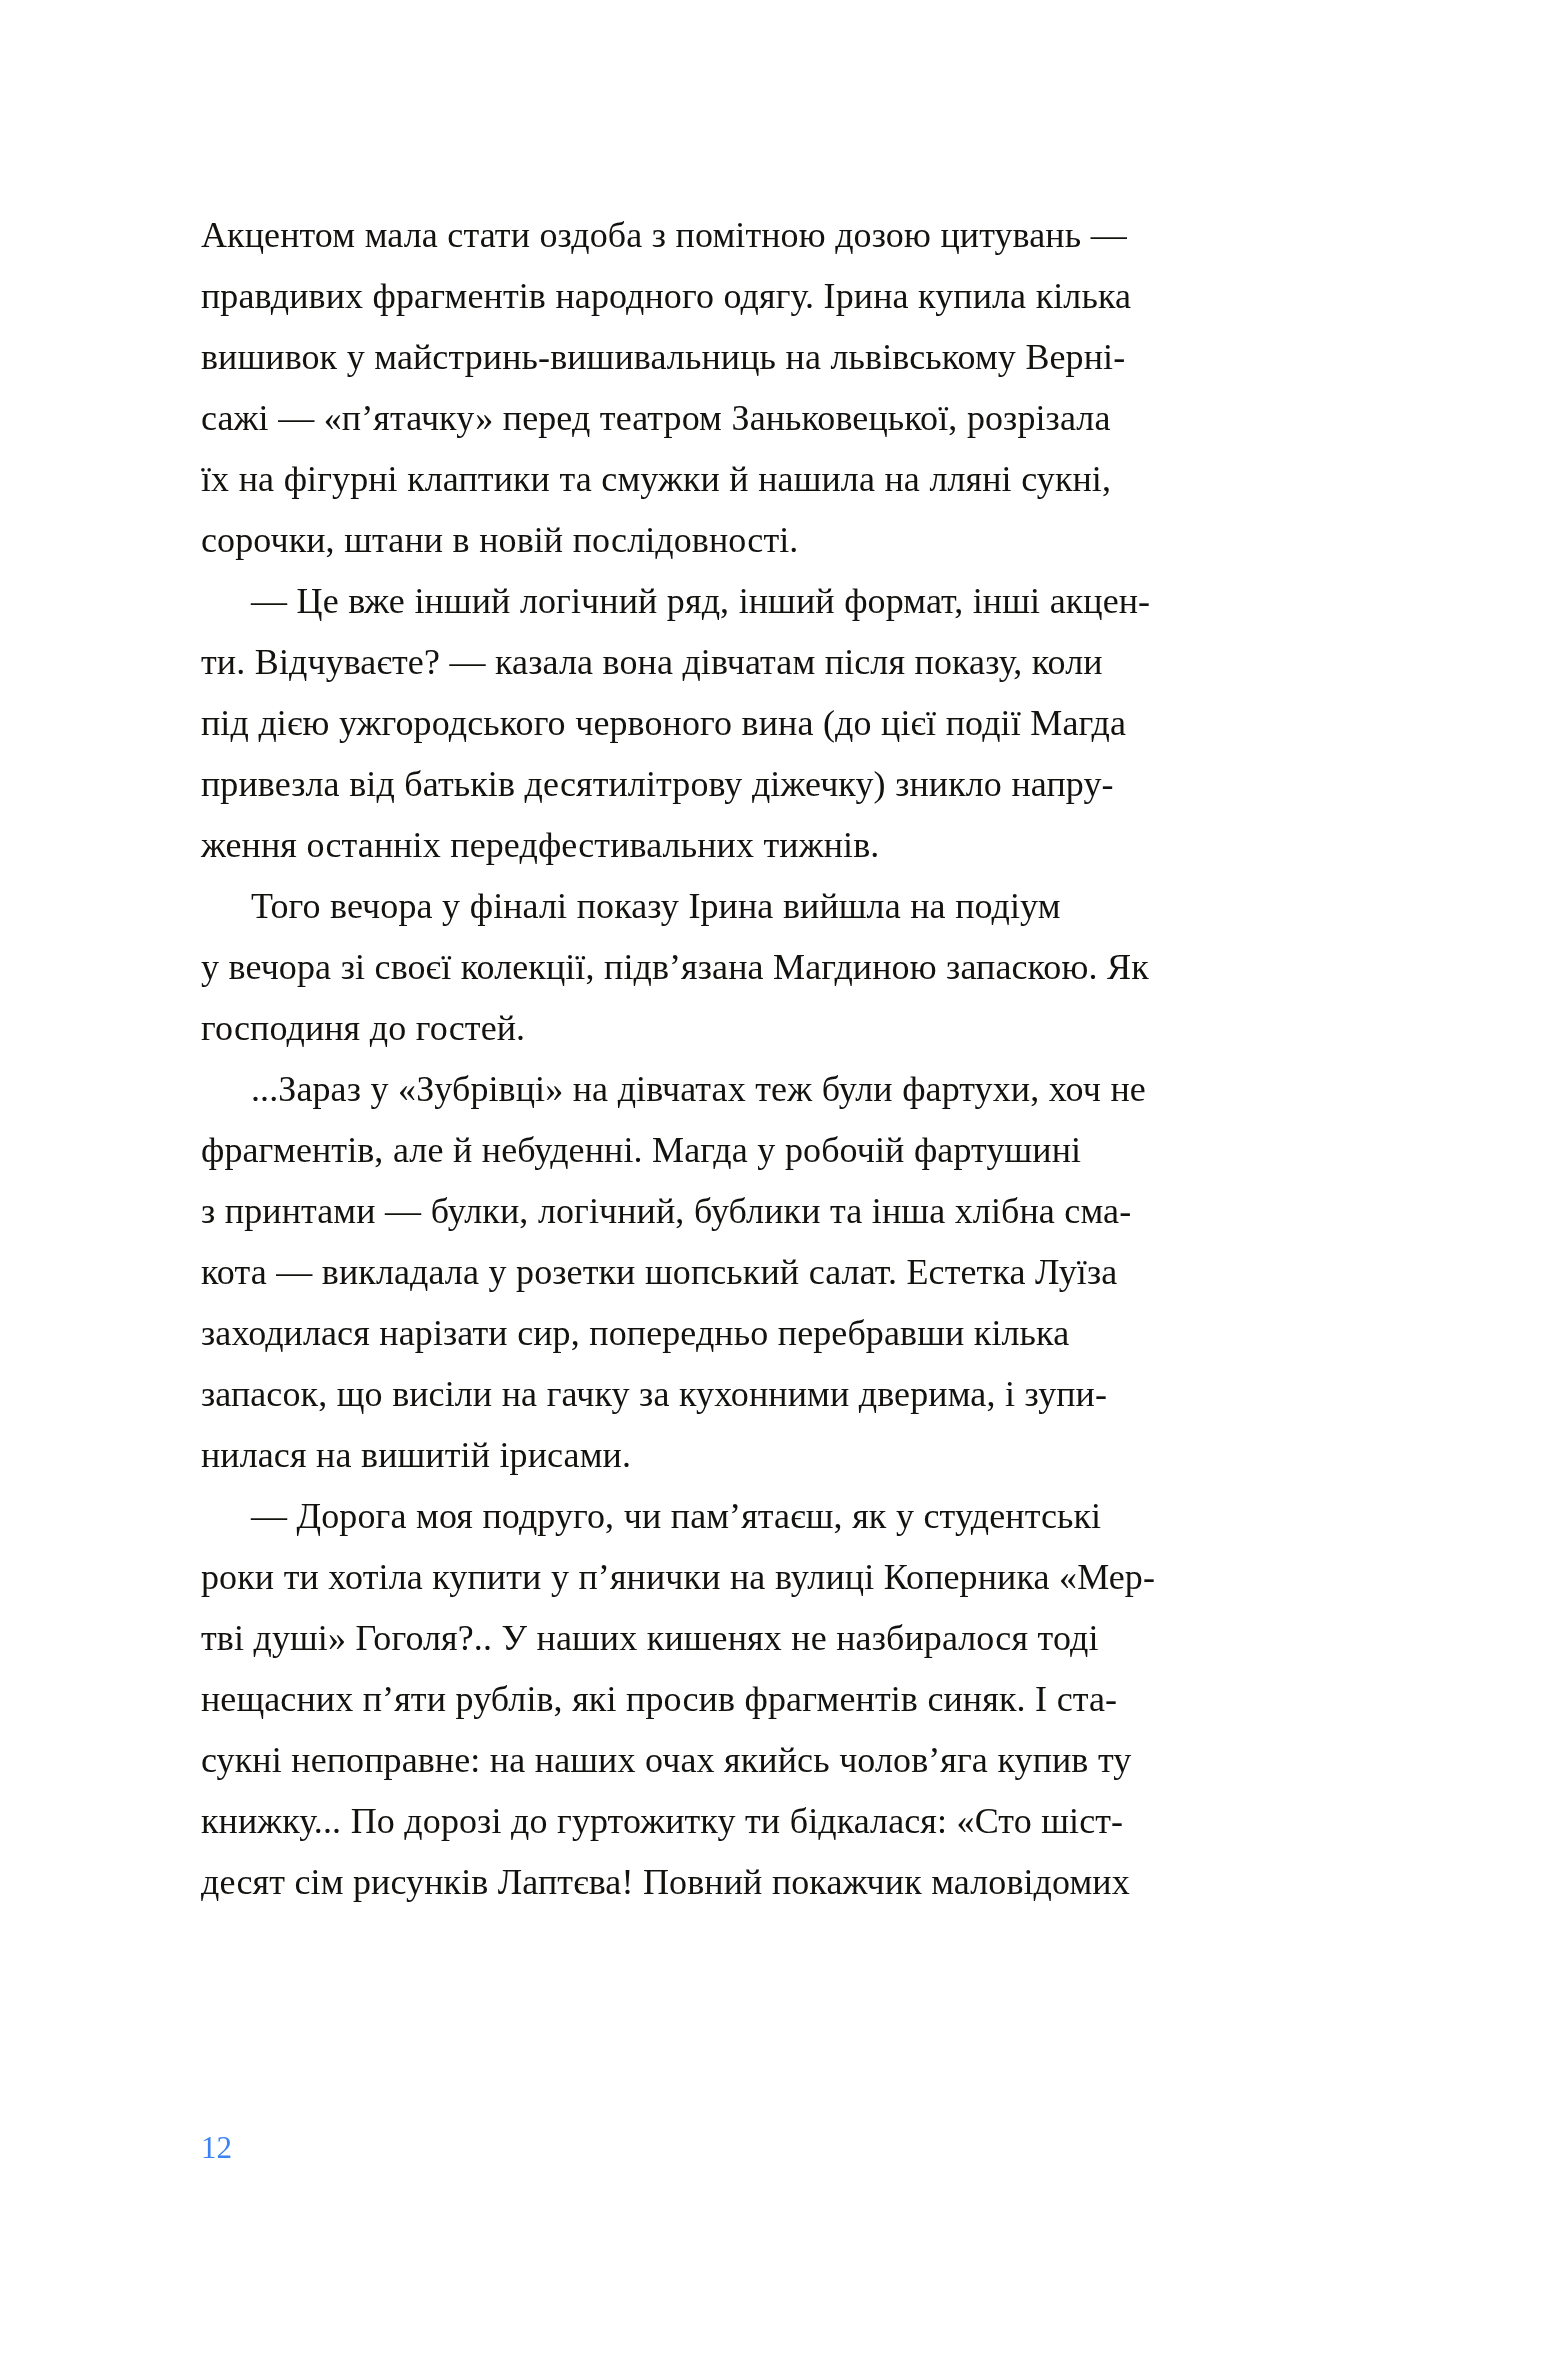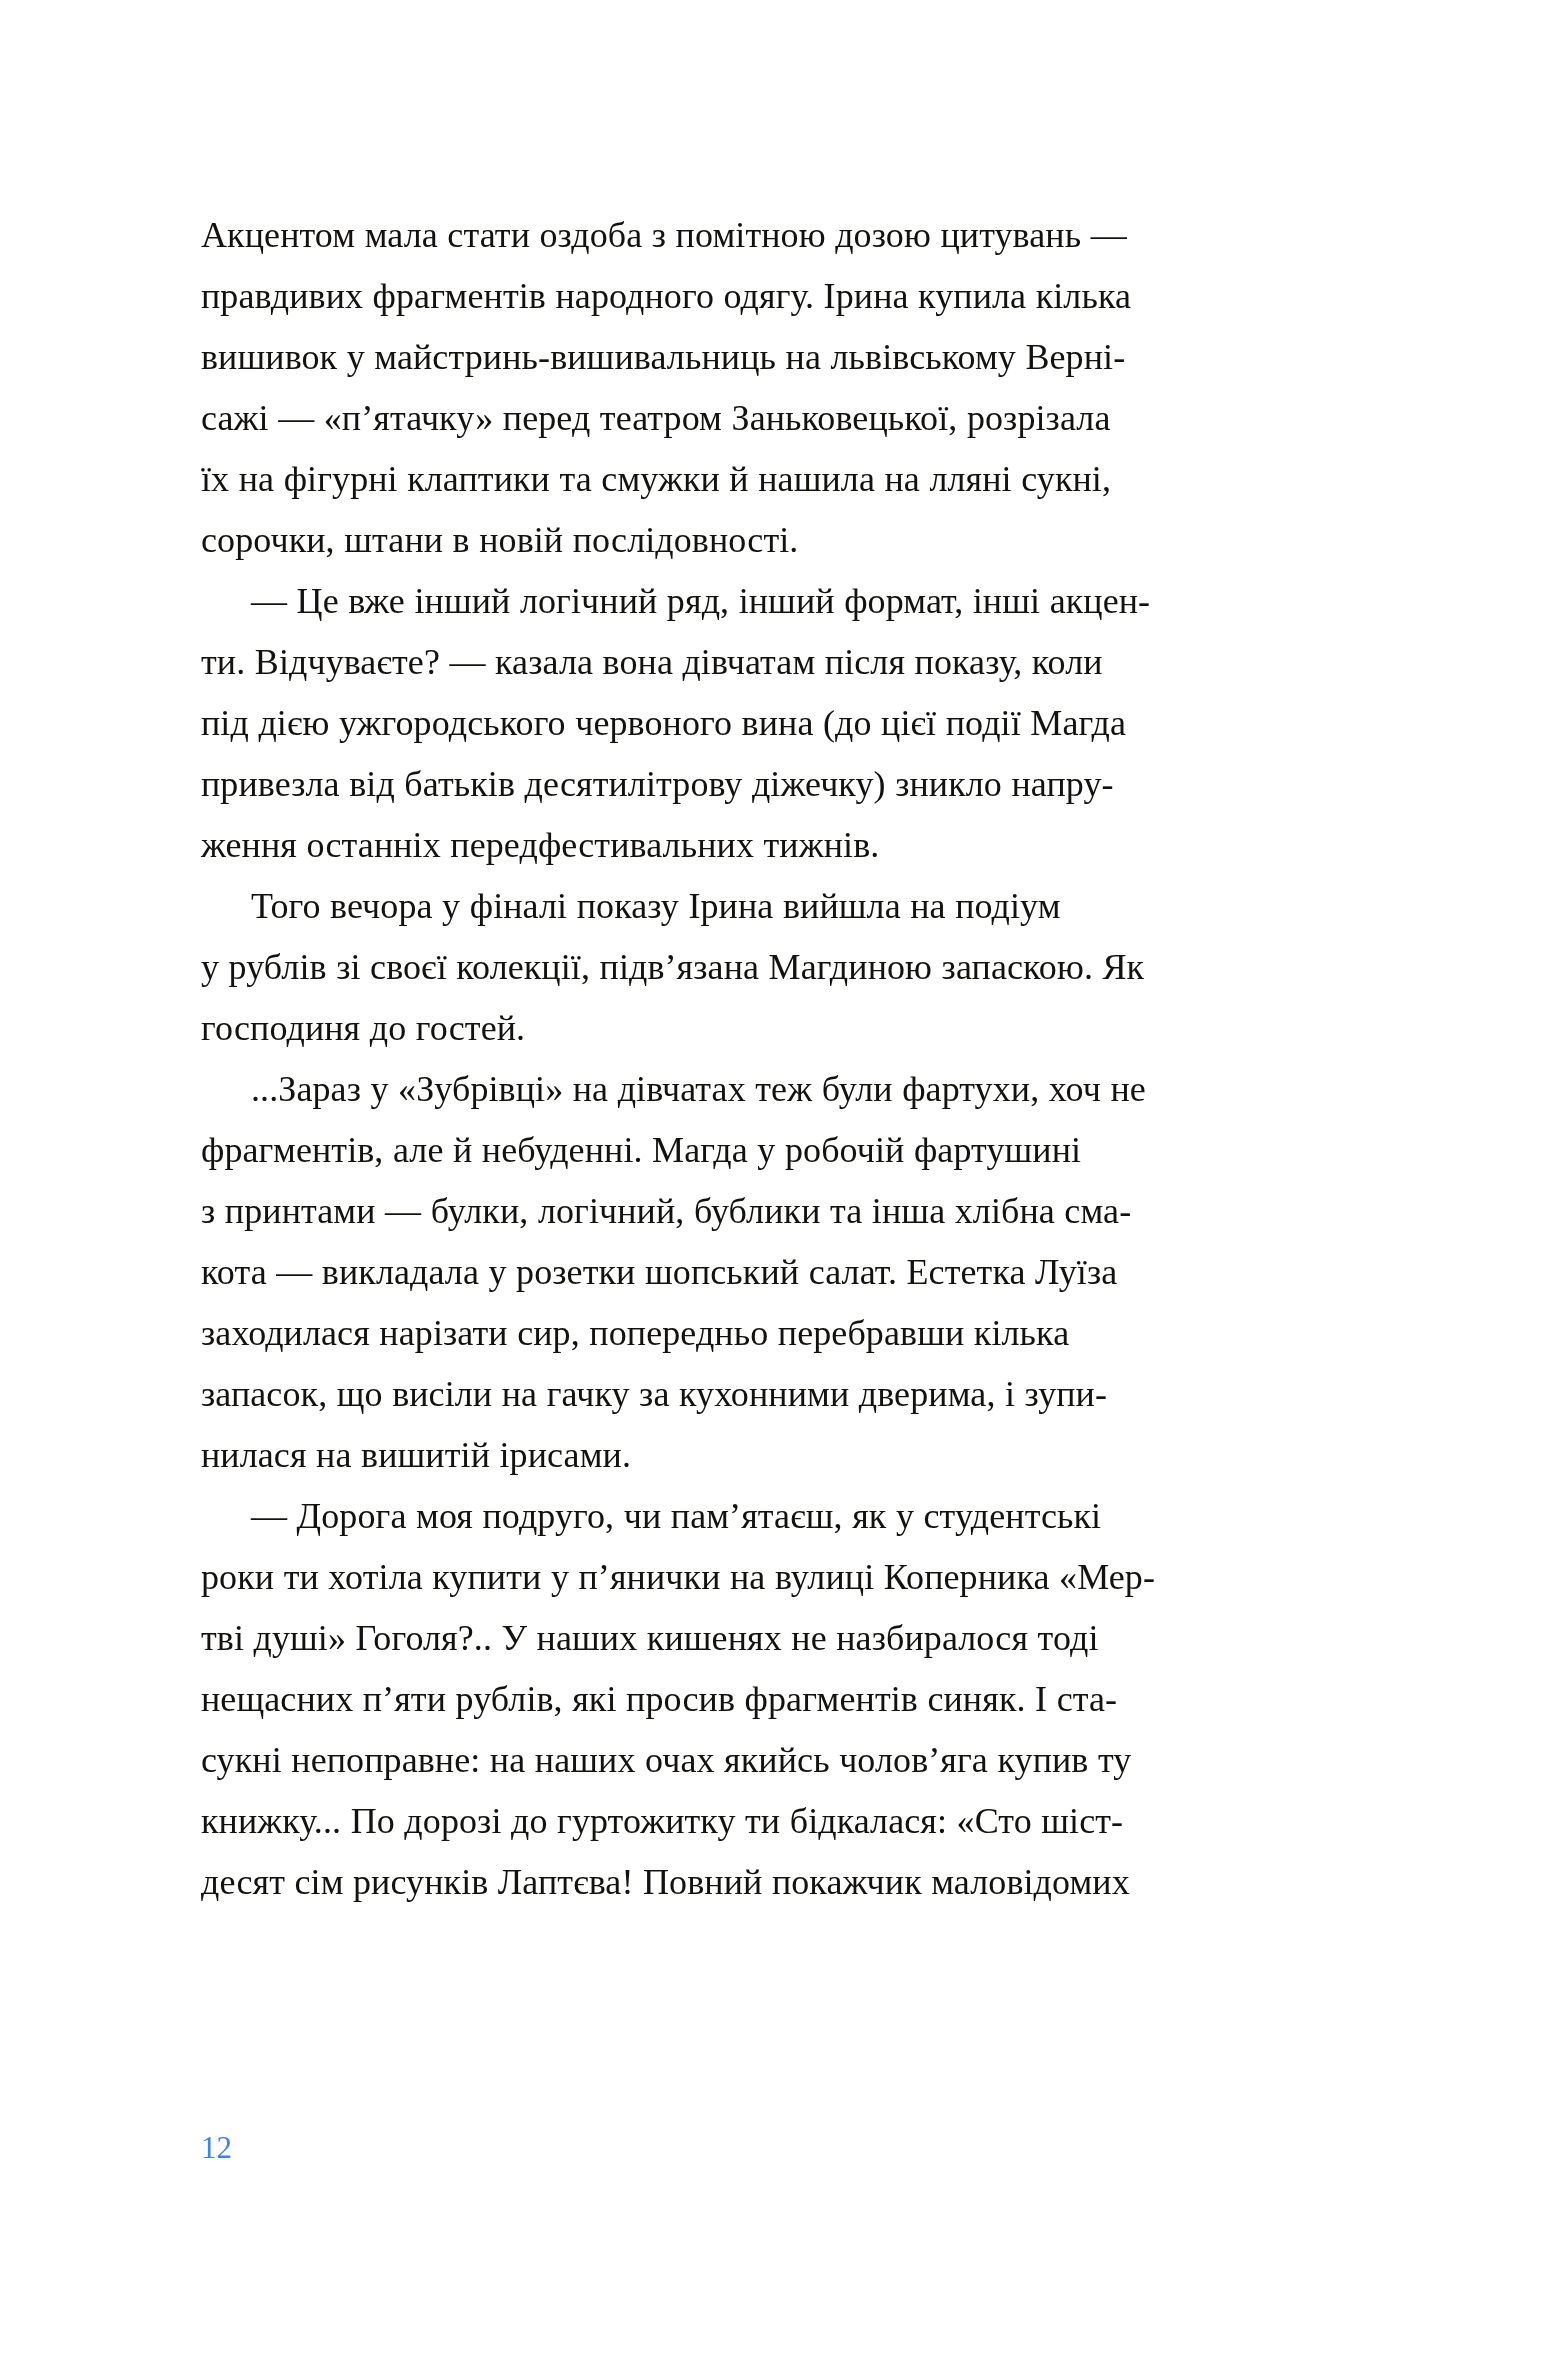--- a/index.html
+++ b/index.html
@@ -60,21 +60,21 @@
 <span>вишивок у майстринь-вишивальниць на львівському Верні-</span>
 <span>сажі — «п’ятачку» перед театром Заньковецької, розрізала</span>
 <span>їх на фігурні клаптики та смужки й нашила на лляні сукні,</span>
 <span>сорочки, штани в новій послідовності.</span></p>
     <p class="para indented"><span>— Це вже інший логічний ряд, інший формат, інші акцен-</span>
 <span>ти. Відчуваєте? — казала вона дівчатам після показу, коли</span>
 <span>під дією ужгородського червоного вина (до цієї події Магда</span>
 <span>привезла від батьків десятилітрову діжечку) зникло напру-</span>
 <span>ження останніх передфестивальних тижнів.</span></p>
     <p class="para indented"><span>Того вечора у фіналі показу Ірина вийшла на подіум</span>
-<span>у рублів зі своєї колекції, підв’язана Магдиною запаскою. Як</span>
+<span>у вечора зі своєї колекції, підв’язана Магдиною запаскою. Як</span>
 <span>господиня до гостей.</span></p>
     <p class="para indented"><span>...Зараз у «Зубрівці» на дівчатах теж були фартухи, хоч не</span>
 <span>фрагментів, але й небуденні. Магда у робочій фартушині</span>
 <span>з принтами — булки, логічний, бублики та інша хлібна сма-</span>
 <span>кота — викладала у розетки шопський салат. Естетка Луїза</span>
 <span>заходилася нарізати сир, попередньо перебравши кілька</span>
 <span>запасок, що висіли на гачку за кухонними дверима, і зупи-</span>
 <span>нилася на вишитій ірисами.</span></p>
     <p class="para indented"><span>— Дорога моя подруго, чи пам’ятаєш, як у студентські</span>
 <span>роки ти хотіла купити у п’янички на вулиці Коперника «Мер-</span>

